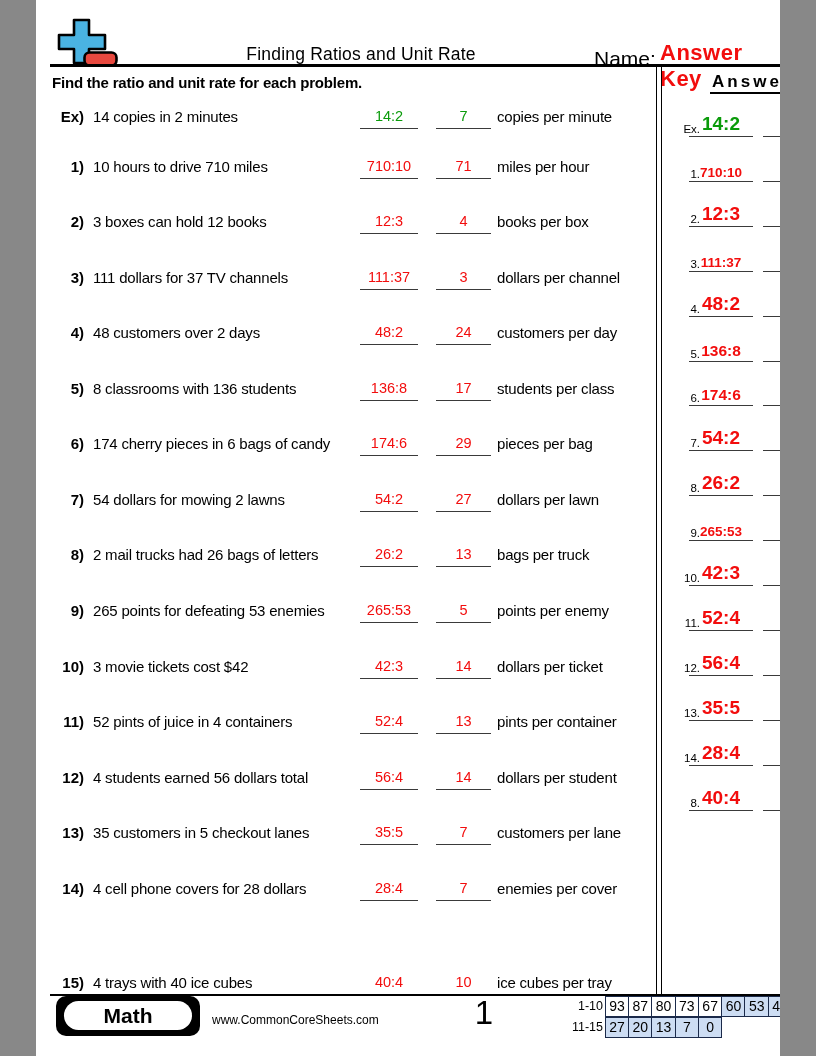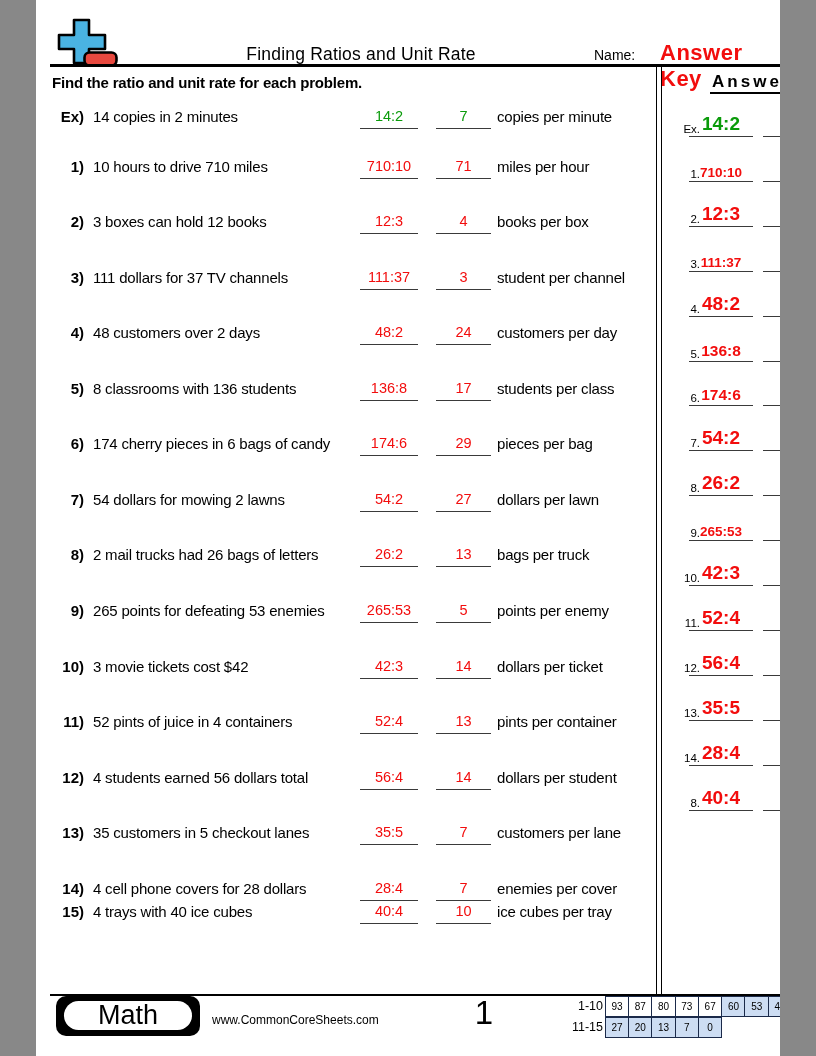--- a/index.html
+++ b/index.html
@@ -2,21 +2,21 @@
 <html style="--red: #f20d0d; --green: #0a9b0a; --tblblue: #cdddf3;"><head>
 <meta charset="utf-8">
 <style>
   html,body{margin:0;padding:0;background:#888;}
   .page{
     position:relative;width:744px;height:1056px;background:#fff;margin:0 auto;
     font-family:"Liberation Sans","DejaVu Sans",sans-serif;color:#000;overflow:hidden;
   }
   
   .hdr-title{position:absolute;top:44px;left:160px;width:330px;text-align:center;font-size:17.5px;letter-spacing:0.2px;}
-  .hdr-name{position:absolute;top:47px;left:558px;font-size:14px;}
+  .hdr-name{position:absolute;top:47px;left:558px;font-size:21px;}
   .hdr-key{position:absolute;top:40px;left:624px;font-size:22px;font-weight:bold;color:var(--red);letter-spacing:0.5px;}
   .hdr-rule{position:absolute;top:64px;left:14px;width:790px;height:3px;background:#000;}
   .logo{position:absolute;top:16px;left:20px;}
   
   .instruction{position:absolute;top:74px;left:16px;font-size:15px;font-weight:bold;letter-spacing:-0.2px;}
   
   .v-divider{position:absolute;top:66px;left:620px;width:3.5px;height:930px;
     border-left:1.6px solid #000;border-right:1.6px solid #000;}
   
   .answers-heading{position:absolute;top:72px;left:640px;width:164px;text-align:center;}
@@ -39,27 +39,27 @@
   .a-line2{left:105px;}
   .fs-big{font-size:19px;}
   .fs-med{font-size:15.5px;}
   .fs-small{font-size:13.5px;}
   .c-red{color:var(--red);}
   .c-green{color:var(--green);}
   
   .ftr-rule{position:absolute;top:994px;left:14px;width:790px;height:2.4px;background:#000;}
   .math-badge{position:absolute;top:996px;left:20px;width:144px;height:40px;background:#000;border-radius:10px;}
   .math-badge .pill{position:absolute;top:5px;left:8px;right:8px;bottom:6px;background:#fff;border-radius:999px;
-    display:flex;align-items:center;justify-content:center;font-size:27px;font-weight:normal;}
+    display:flex;align-items:center;justify-content:center;font-size:21px;font-weight:bold;}
   .ftr-site{position:absolute;top:1013px;left:176px;font-size:12px;}
   .ftr-page{position:absolute;top:994px;left:428px;width:40px;text-align:center;font-size:33px;}
   .score-row{position:absolute;display:flex;align-items:stretch;height:21px;}
   .score-row .lbl{width:46px;text-align:right;padding-right:3px;font-size:12.5px;line-height:21px;}
   .score-cell{width:22.7px;border:1.4px solid #1b2a4a;margin-left:-1.4px;text-align:center;
-    font-size:10px;line-height:19px;background:#fff;}
+    font-size:14px;line-height:19px;background:#fff;}
   .score-cell.hl{background:var(--tblblue);}
   .sr1{top:996px;left:521px;}
   .sr2{top:1016.6px;left:521px;}
 </style>
 </head>
 <body>
 
 <div class="page">
 
   <svg class="logo" width="66" height="52" viewBox="0 0 66 52">
@@ -99,21 +99,21 @@
         <span class="p-text">3 boxes can hold 12 books</span>
         <span class="p-ans p-ratio c-red">12:3</span>
         <span class="p-ans p-rate c-red">4</span>
         <span class="p-unit">books per box</span>
       </div>
       <div class="p-row" style="top: 265.65px;">
         <span class="p-num">3)</span>
         <span class="p-text">111 dollars for 37 TV channels</span>
         <span class="p-ans p-ratio c-red">111:37</span>
         <span class="p-ans p-rate c-red">3</span>
-        <span class="p-unit">student per channel</span>
+        <span class="p-unit">dollars per channel</span>
       </div>
       <div class="p-row" style="top: 321.2px;">
         <span class="p-num">4)</span>
         <span class="p-text">48 customers over 2 days</span>
         <span class="p-ans p-ratio c-red">48:2</span>
         <span class="p-ans p-rate c-red">24</span>
         <span class="p-unit">customers per day</span>
       </div>
       <div class="p-row" style="top: 376.75px;">
         <span class="p-num">5)</span>
@@ -178,21 +178,21 @@
         <span class="p-ans p-rate c-red">7</span>
         <span class="p-unit">customers per lane</span>
       </div>
       <div class="p-row" style="top: 876.7px;">
         <span class="p-num">14)</span>
         <span class="p-text">4 cell phone covers for 28 dollars</span>
         <span class="p-ans p-ratio c-red">28:4</span>
         <span class="p-ans p-rate c-red">7</span>
         <span class="p-unit">enemies per cover</span>
       </div>
-      <div class="p-row" style="top: 900px; text-decoration: underline;">
+      <div class="p-row" style="top: 971px; text-decoration: underline;">
         <span class="p-num">15)</span>
         <span class="p-text">4 trays with 40 ice cubes</span>
         <span class="p-ans p-ratio c-red">40:4</span>
         <span class="p-ans p-rate c-red">10</span>
         <span class="p-unit">ice cubes per tray</span>
       </div>
     </div>
   <div id="answers-side">
       <div class="a-row" style="top: 106px;">
         <span class="a-num">Ex.</span>

